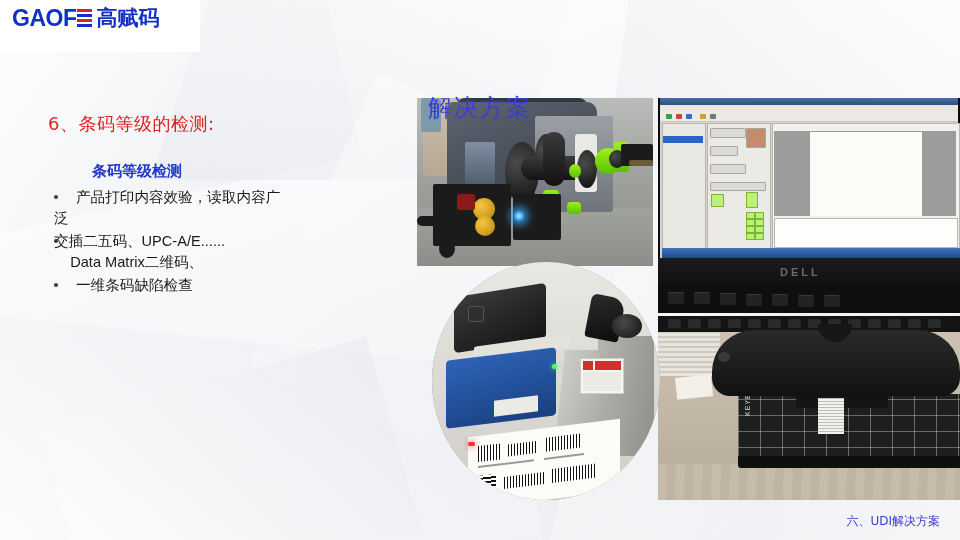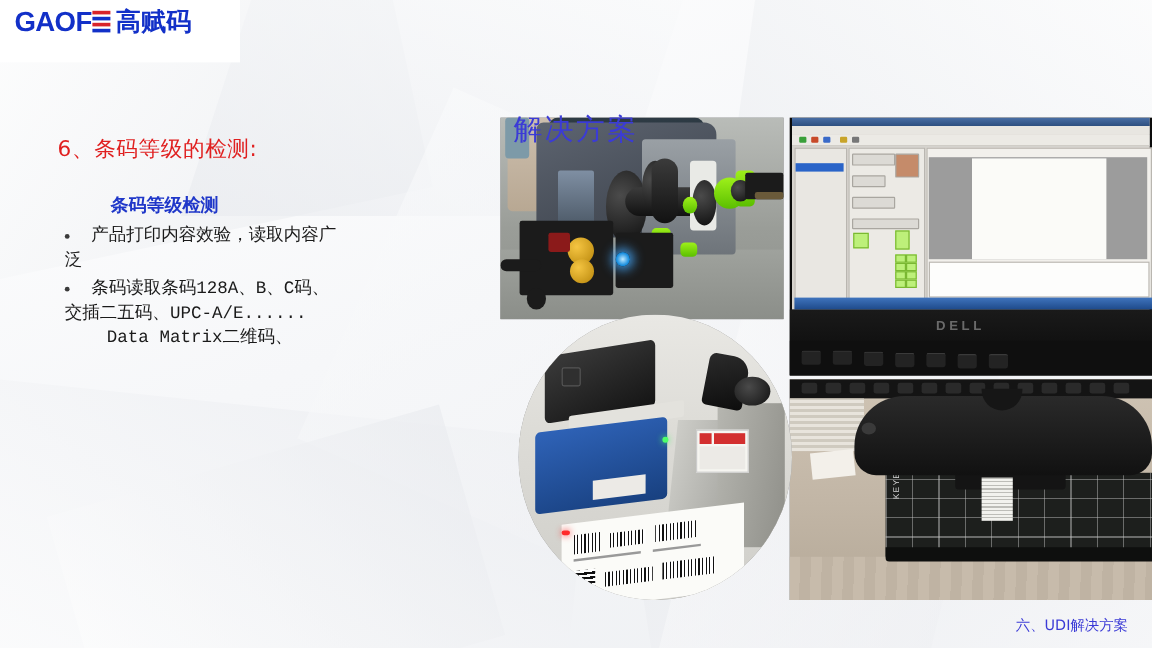--- a/index.html
+++ b/index.html
@@ -60,21 +60,21 @@
     margin:0 0 26px 8px;
   }
   .subhead{
     color:#1f37c9;font-weight:bold;font-size:15px;margin:0 0 6px 52px;
     font-family:"DejaVu Sans","Liberation Sans",sans-serif;
   }
   ul.bullets{list-style:none;margin:0;padding:0;}
   ul.bullets>li{
     position:relative;padding-left:36px;margin:0 0 3px 0;
     font-size:14.6px;line-height:20.5px;color:#1a1a1a;
-    font-family:Liberation Mono, monospace;
+    font-family:Liberation Sans, sans-serif;
   }
   ul.bullets>li:before{
     content:"";position:absolute;left:14px;top:8px;
     width:4px;height:4px;border-radius:50%;background:#3a3a3a;
   }
   li .sub-line{display:block;margin-left:-22px;}
 
   
   .photo{position:absolute;overflow:hidden;z-index:12;background:#888;}
   
@@ -201,23 +201,25 @@
 
   <div id="content">
     <div class="heading-red">6、条码等级的检测:</div>
     <div class="subhead">条码等级检测</div>
     <ul class="bullets">
       <li>
         <span>产品打印内容效验，读取内容广</span>
         <span class="sub-line">泛</span>
       </li>
       <li>
-        <span>条码读取条码128A、B、C码、</span>
         <span class="sub-line">交插二五码、UPC-A/E......</span>
         <span class="sub-line" style="white-space:pre">    Data Matrix二维码、</span>
+      </li>
+      <li>
+        <span>一维条码缺陷检查</span>
       </li>
     </ul>
   </div>
 
   <div class="photo" id="photo-printer">
     <div class="ph-inner">
       <div class="pr-bg"></div>
       <div class="pr-person"></div>
       <div class="pr-person2"></div>
       <div class="pr-floor"></div>

